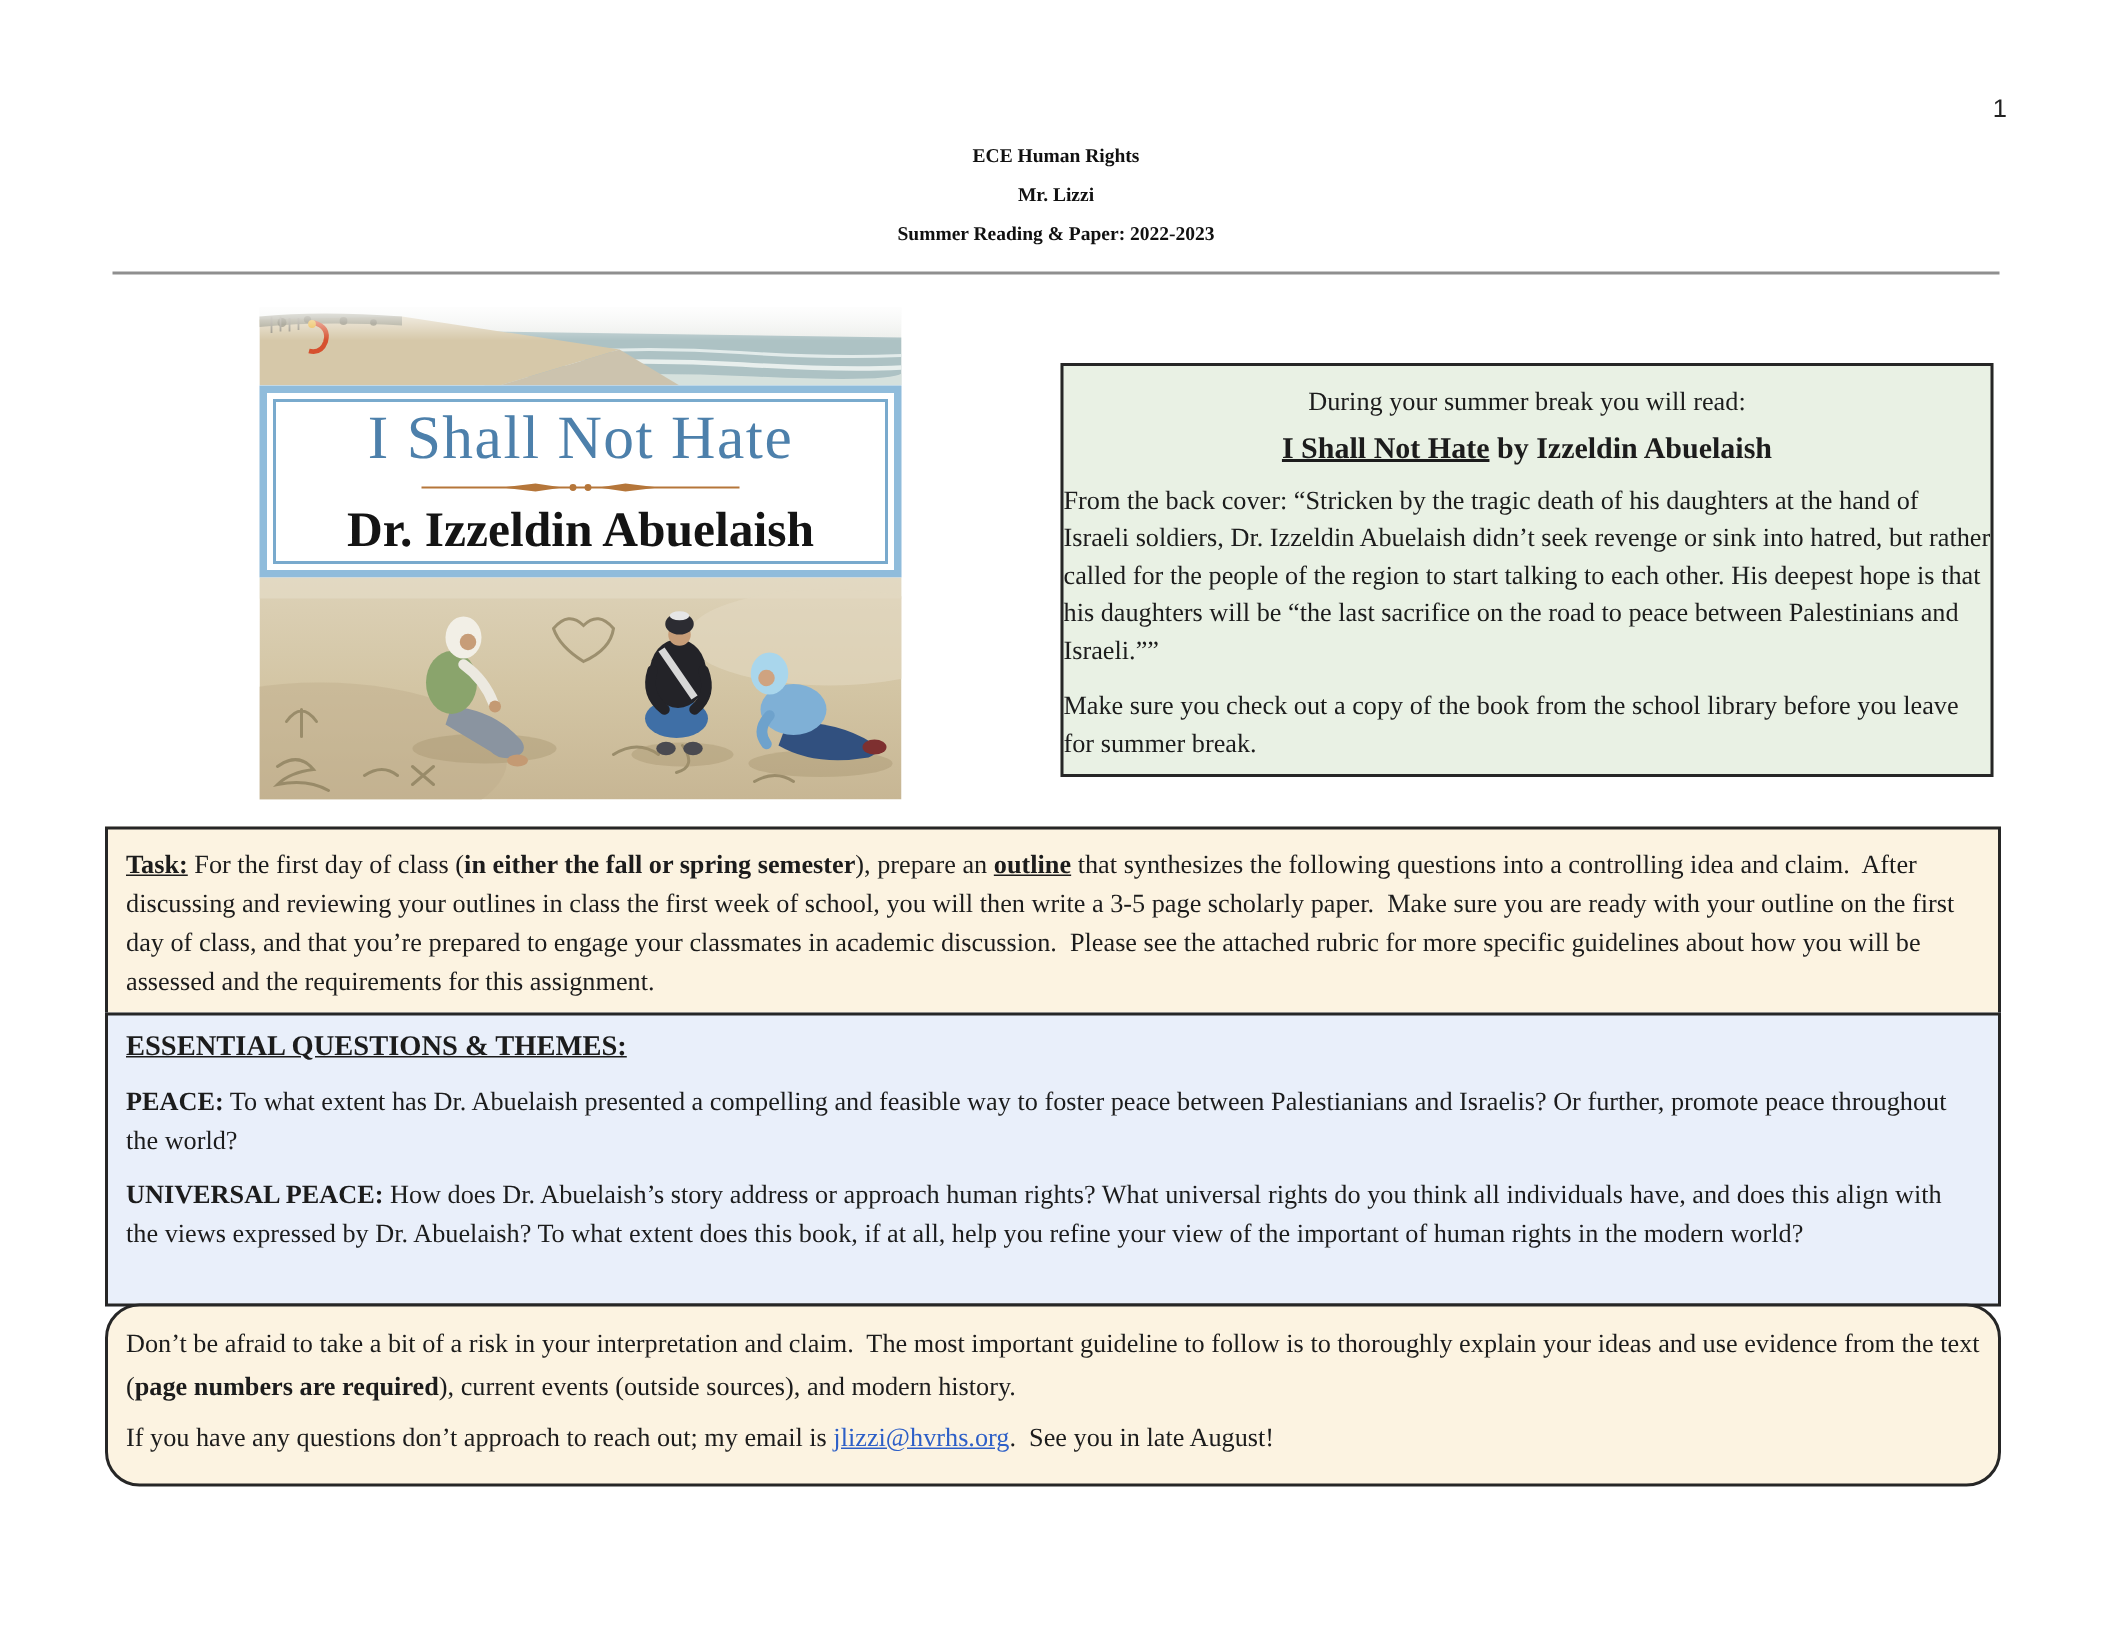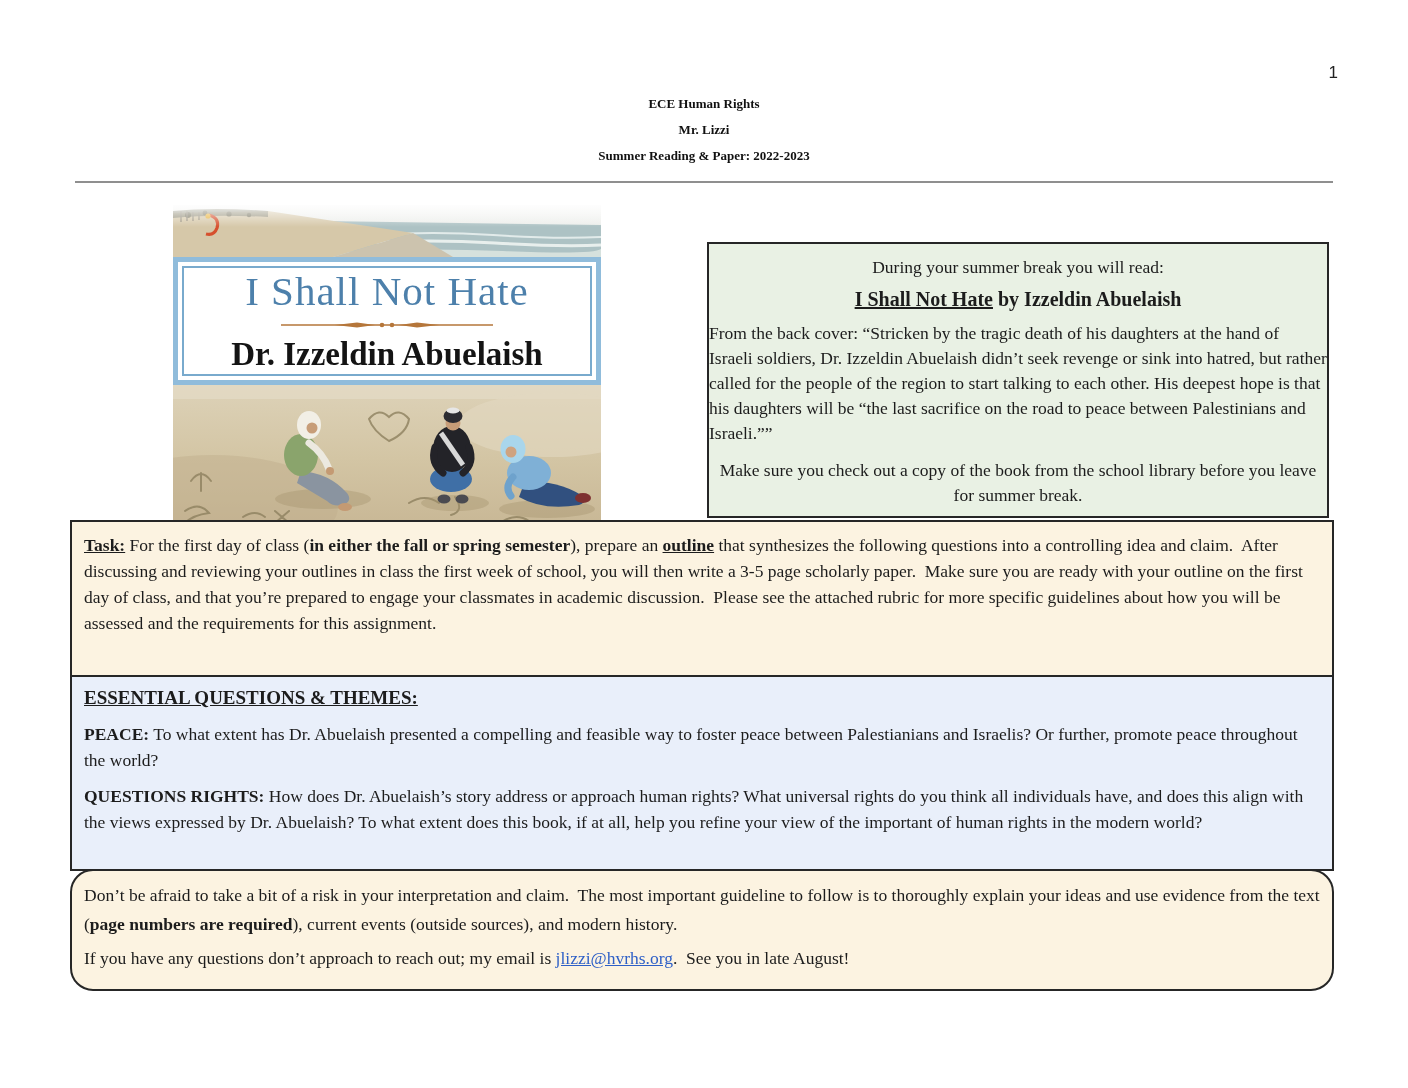--- a/index.html
+++ b/index.html
@@ -19,30 +19,30 @@
                display:flex;flex-direction:column;align-items:center;justify-content:center;}
   .cover-title{font-size:41px;color:#4d80ab;line-height:1;letter-spacing:1px;}
   .cover-author{font-size:33px;font-weight:bold;color:#141414;line-height:1;margin-top:5px;}
   .divider{margin-top:7px;margin-bottom:2px;display:block;}
   .cover-bottom{position:absolute;top:180px;left:0;display:block;}
 
   
   .box{position:absolute;left:70px;width:1264px;box-sizing:border-box;border:2px solid #262626;
        font-size:17.5px;color:#1c1c1c;}
   .reading{left:707px;top:242px;width:622px;height:276px;background:#e9f1e4;padding:11px 0;line-height:25px;}
-  .task{top:520px;height:163px;background:#fcf3e1;padding:10px 12px;line-height:26px;}
+  .task{top:551px;height:163px;background:#fcf3e1;padding:10px 12px;line-height:26px;}
   .questions{top:675px;height:196px;background:#e9effa;padding:8px 12px;line-height:26px;}
   .closing{top:869px;height:122px;background:#fcf3e1;padding:10px 12px;line-height:29px;border-radius:23px;}
 
   .rich{margin:0;white-space:pre-wrap;}
   .center{text-align:center;}
   .b{font-weight:bold;}
   .u{text-decoration:underline;}
   .booktitle{font-size:20px;margin:7px 0 9px;}
-  .mt12{margin-top:12px;text-align:center;}
+  .mt12{margin-top:12px;}
   .q-heading{font-size:19px;margin-bottom:10px;}
   .q-para{margin-bottom:10px;}
   .c-para1{margin-bottom:5px;}
   .email{color:#2d5fc7;text-decoration:underline;cursor:pointer;}
 </style>
 </head>
 <body>
 
 <div class="page">
 
@@ -164,21 +164,21 @@
     <p class="rich mt12"><span>Make sure you check out a copy of the book from the school library before you leave for summer break.</span></p>
   </section>
 
   <section class="box task">
     <p class="rich"><span class="b u">Task:</span><span> For the first day of class (</span><span class="b">in either the fall or spring semester</span><span>), prepare an </span><span class="b u">outline</span><span> that synthesizes the following questions into a controlling idea and claim.  After discussing and reviewing your outlines in class the first week of school, you will then write a 3-5 page scholarly paper.  Make sure you are ready with your outline on the first day of class, and that you’re prepared to engage your classmates in academic discussion.  Please see the attached rubric for more specific guidelines about how you will be assessed and the requirements for this assignment.</span></p>
   </section>
 
   <section class="box questions">
     <p class="rich q-heading"><span class="b u">ESSENTIAL QUESTIONS &amp; THEMES:</span></p>
     <p class="rich q-para"><span class="b">PEACE:</span><span> To what extent has Dr. Abuelaish presented a compelling and feasible way to foster peace between Palestianians and Israelis? Or further, promote peace throughout the world?</span></p>
-    <p class="rich"><span class="b">QUESTIONS RIGHTS:</span><span> How does Dr. Abuelaish’s story address or approach human rights? What universal rights do you think all individuals have, and does this align with the views expressed by Dr. Abuelaish? To what extent does this book, if at all, help you refine your view of the important of human rights in the modern world?</span></p>
+    <p class="rich"><span class="b">UNIVERSAL PEACE:</span><span> How does Dr. Abuelaish’s story address or approach human rights? What universal rights do you think all individuals have, and does this align with the views expressed by Dr. Abuelaish? To what extent does this book, if at all, help you refine your view of the important of human rights in the modern world?</span></p>
   </section>
 
   <section class="box closing">
     <p class="rich c-para1"><span>Don’t be afraid to take a bit of a risk in your interpretation and claim.  The most important guideline to follow is to thoroughly explain your ideas and use evidence from the text (</span><span class="b">page numbers are required</span><span>), current events (outside sources), and modern history.</span></p>
     <p class="rich"><span>If you have any questions don’t approach to reach out; my email is </span><a class="email">jlizzi@hvrhs.org</a><span>.  See you in late August!</span></p>
   </section>
 
 </div>
 
 </body></html>

